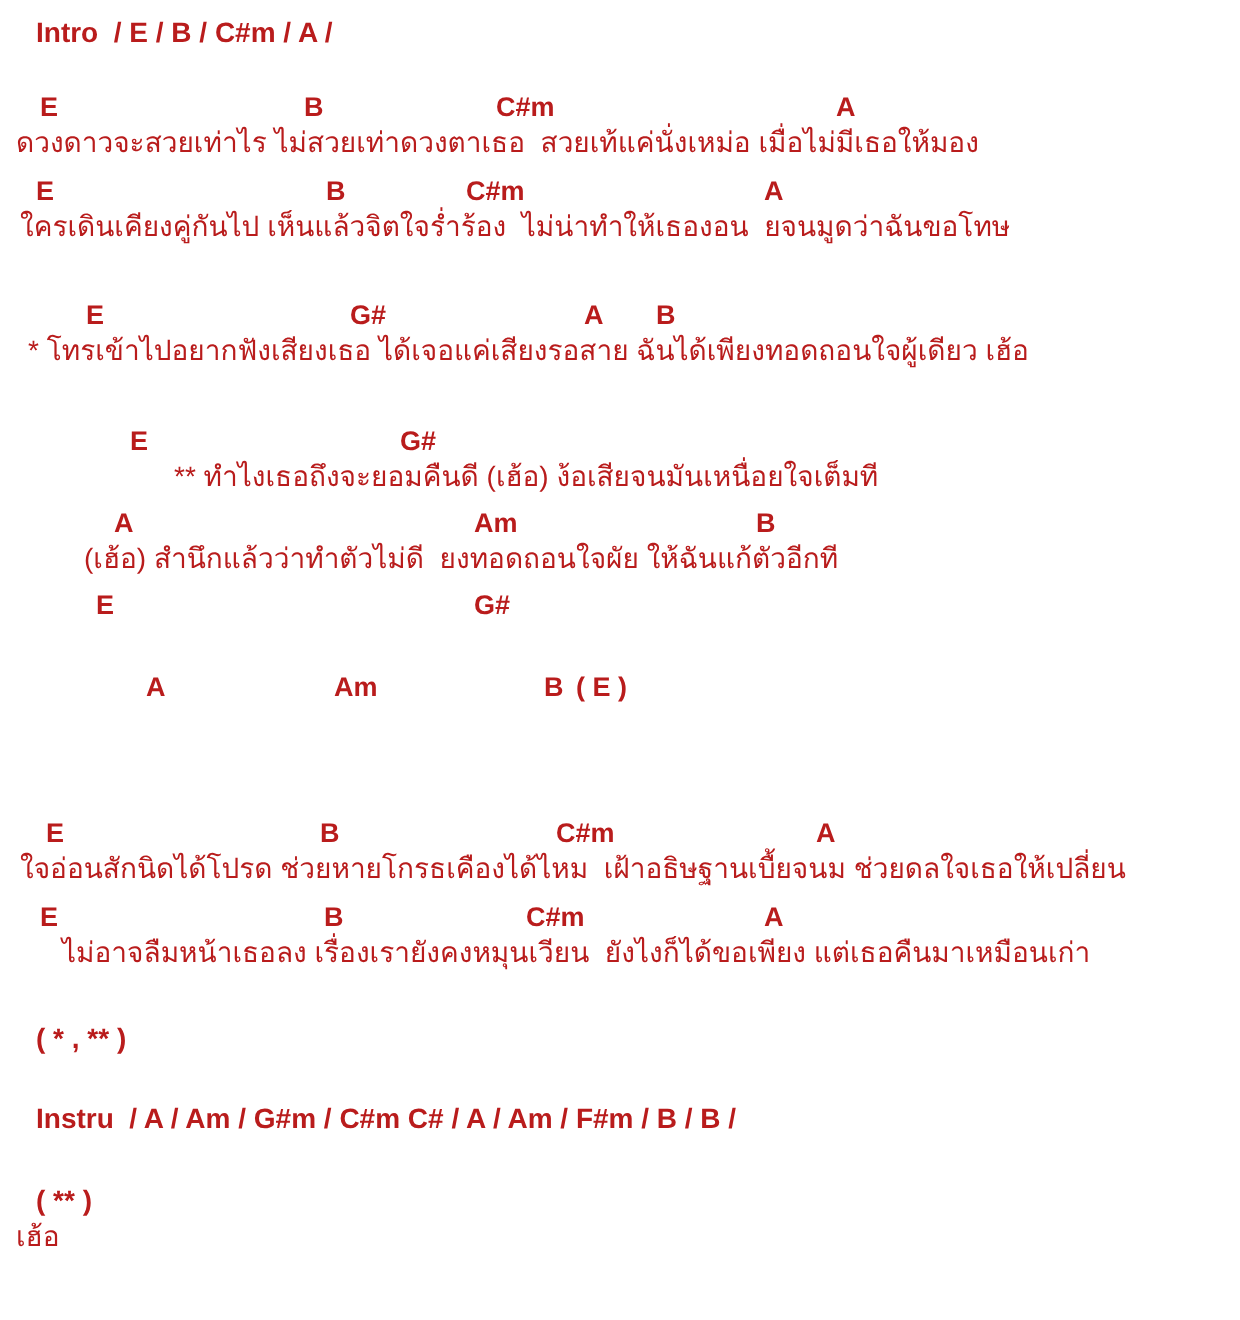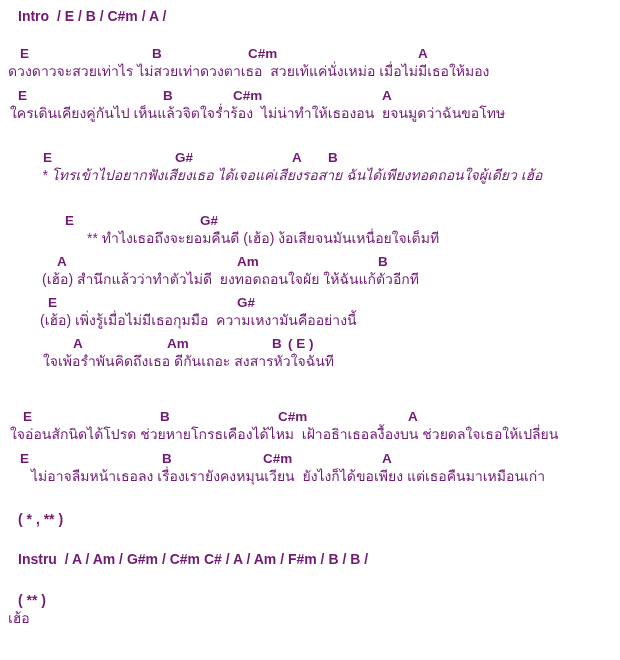--- a/index.html
+++ b/index.html
@@ -2,21 +2,21 @@
 <html><head>
 <meta charset="utf-8">
 <style>
   html, body { margin: 0; padding: 0; }
   .sheet {
     position: relative;
     width: 620px;
     height: 660px;
     background: #ffffff;
     font-family: "Liberation Sans", "DejaVu Sans", sans-serif;
-    color: #701a75;
+    color: #b91c1c;
     overflow: hidden;
   }
   .line {
     position: absolute;
     left: 0;
     white-space: pre;
   }
   .line.section {
     font-weight: bold;
     font-size: 14px;
@@ -42,30 +42,28 @@
 </head>
 <body>
 
 <div class="sheet">
     <div class="line section" style="top: 8px; left: 18px;">Intro  / E / B / C#m / A /</div>
     <div class="line chords" style="top: 46px;"><span class="chord" style="left: 20px;">E</span><span class="chord" style="left: 152px;">B</span><span class="chord" style="left: 248px;">C#m</span><span class="chord" style="left: 418px;">A</span></div>
     <div class="line lyric" style="top: 61px; left: 8px;">ดวงดาวจะสวยเท่าไร ไม่สวยเท่าดวงตาเธอ  สวยเท้แค่นั่งเหม่อ เมื่อไม่มีเธอให้มอง</div>
     <div class="line chords" style="top: 88px;"><span class="chord" style="left: 18px;">E</span><span class="chord" style="left: 163px;">B</span><span class="chord" style="left: 233px;">C#m</span><span class="chord" style="left: 382px;">A</span></div>
     <div class="line lyric" style="top: 103px; left: 10px;">ใครเดินเคียงคู่กันไป เห็นแล้วจิตใจร่ำร้อง  ไม่น่าทำให้เธองอน  ยจนมูดว่าฉันขอโทษ</div>
     <div class="line chords" style="top: 150px;"><span class="chord" style="left: 43px;">E</span><span class="chord" style="left: 175px;">G#</span><span class="chord" style="left: 292px;">A</span><span class="chord" style="left: 328px;">B</span></div>
-    <div class="line lyric" style="top: 165px; left: 42px; font-style: italic;">* โทรเข้าไปอยากฟังเสียงเธอ ได้เจอแค่เสียงรอสาย ฉันได้เพียงทอดถอนใจผู้เดียว เฮ้อ</div>
+    <div class="line lyric" style="top: 165px; left: 14px;">* โทรเข้าไปอยากฟังเสียงเธอ ได้เจอแค่เสียงรอสาย ฉันได้เพียงทอดถอนใจผู้เดียว เฮ้อ</div>
     <div class="line chords" style="top: 213px;"><span class="chord" style="left: 65px;">E</span><span class="chord" style="left: 200px;">G#</span></div>
     <div class="line lyric" style="top: 228px; left: 44px; margin-left: 43px;">** ทำไงเธอถึงจะยอมคืนดี (เฮ้อ) ง้อเสียจนมันเหนื่อยใจเต็มที</div>
     <div class="line chords" style="top: 254px;"><span class="chord" style="left: 57px;">A</span><span class="chord" style="left: 237px;">Am</span><span class="chord" style="left: 378px;">B</span></div>
     <div class="line lyric" style="top: 269px; left: 42px;">(เฮ้อ) สำนึกแล้วว่าทำตัวไม่ดี  ยงทอดถอนใจผัย ให้ฉันแก้ตัวอีกที</div>
     <div class="line chords" style="top: 295px;"><span class="chord" style="left: 48px;">E</span><span class="chord" style="left: 237px;">G#</span></div>
-    <div class="line lyric" style="top: 310px; left: 40px;">(เฮ้อ) เพิ่งรู้เมื่อไม่มีเธอกุมมือ  ความเหงามันคืออย่างนี้</div>
     <div class="line chords" style="top: 336px;"><span class="chord" style="left: 73px;">A</span><span class="chord" style="left: 167px;">Am</span><span class="chord" style="left: 272px;">B</span><span class="chord" style="left: 288px;">( E )</span></div>
-    <div class="line lyric" style="top: 351px; left: 43px;">ใจเพ้อรำพันคิดถึงเธอ ดีกันเถอะ สงสารหัวใจฉันที</div>
     <div class="line chords" style="top: 409px;"><span class="chord" style="left: 23px;">E</span><span class="chord" style="left: 160px;">B</span><span class="chord" style="left: 278px;">C#m</span><span class="chord" style="left: 408px;">A</span></div>
-    <div class="line lyric" style="top: 424px; left: 10px;">ใจอ่อนสักนิดได้โปรด ช่วยหายโกรธเคืองได้ไหม  เฝ้าอธิาเธอลงื้องบน ช่วยดลใจเธอให้เปลี่ยน</div>
+    <div class="line lyric" style="top: 424px; left: 10px;">ใจอ่อนสักนิดได้โปรด ช่วยหายโกรธเคืองได้ไหม  เฝ้าอธิษฐานเบื้ยจนม ช่วยดลใจเธอให้เปลี่ยน</div>
     <div class="line chords" style="top: 451px;"><span class="chord" style="left: 20px;">E</span><span class="chord" style="left: 162px;">B</span><span class="chord" style="left: 263px;">C#m</span><span class="chord" style="left: 382px;">A</span></div>
     <div class="line lyric" style="top: 466px; left: 12px; margin-left: 19px;">ไม่อาจลืมหน้าเธอลง เรื่องเรายังคงหมุนเวียน  ยังไงก็ได้ขอเพียง แต่เธอคืนมาเหมือนเก่า</div>
     <div class="line section" style="top: 511px; left: 18px;">( * , ** )</div>
     <div class="line section" style="top: 551px; left: 18px;">Instru  / A / Am / G#m / C#m C# / A / Am / F#m / B / B /</div>
     <div class="line section" style="top: 592px; left: 18px;">( ** )</div>
     <div class="line lyric" style="top: 608px; left: 8px;">เฮ้อ</div>
   </div>
 
 </body></html>

